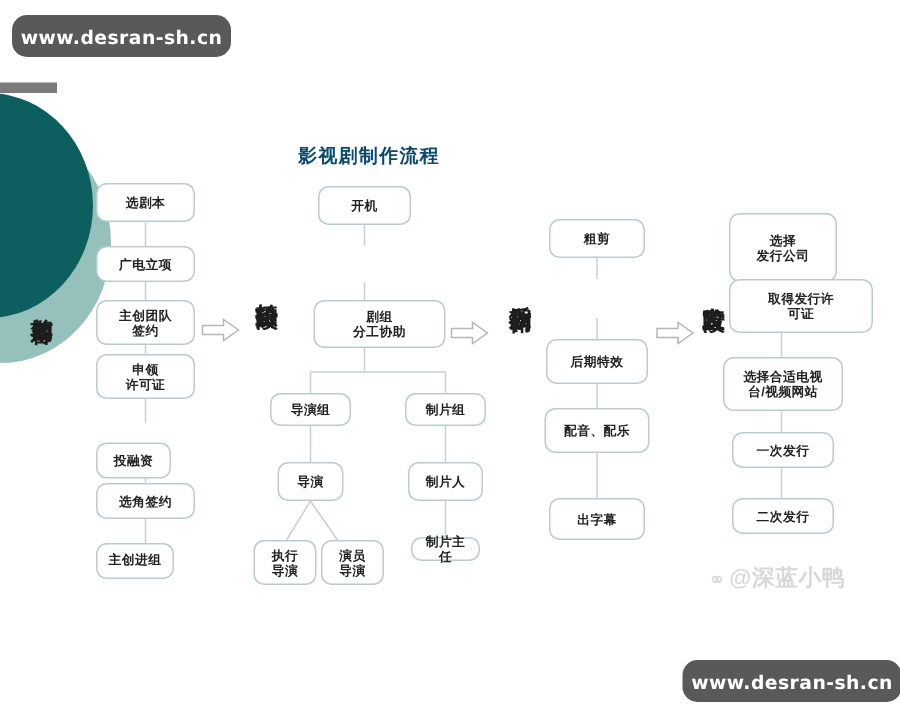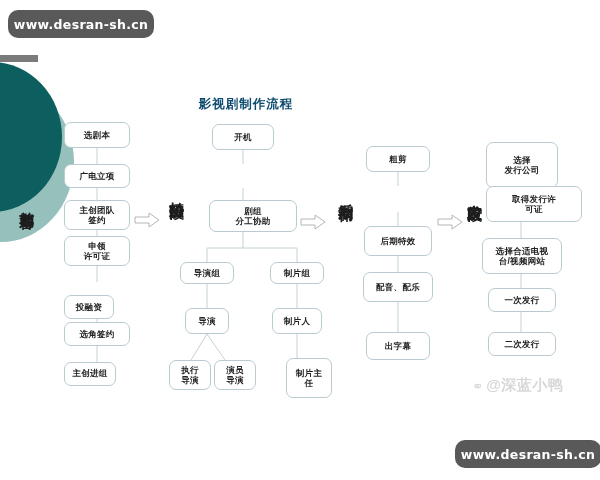--- a/index.html
+++ b/index.html
@@ -249,21 +249,21 @@
   <div class="node" style="left:212px; top:124px; width:62px; height:26px;">开机</div>
   <div class="node two-line" style="left:209px; top:200px; width:88px; height:32px;">剧组<br>分工协助</div>
 
   <div class="node" style="left:180px; top:262px; width:54px; height:22px;">导演组</div>
   <div class="node" style="left:185px; top:308px; width:44px; height:26px;">导演</div>
   <div class="node two-line" style="left:169px; top:360px; width:42px; height:30px;">执行<br>导演</div>
   <div class="node two-line" style="left:214px; top:360px; width:42px; height:30px;">演员<br>导演</div>
 
   <div class="node" style="left:270px; top:262px; width:54px; height:22px;">制片组</div>
   <div class="node" style="left:272px; top:308px; width:50px; height:26px;">制片人</div>
-  <div class="node two-line" style="left:286px; top:358px; width:46px; height:40px;">制片主<br>任</div>
+  <div class="node two-line" style="left:274px; top:358px; width:46px; height:16px;">制片主<br>任</div>
 
   <div class="node" style="left:366px; top:146px; width:64px; height:26px;">粗剪</div>
   <div class="node" style="left:364px; top:226px; width:68px; height:30px;">后期特效</div>
   <div class="node" style="left:363px; top:272px; width:70px; height:30px;">配音、配乐</div>
   <div class="node" style="left:366px; top:332px; width:64px; height:28px;">出字幕</div>
 
   <div class="node two-line" style="left:486px; top:142px; width:72px; height:46px;">选择<br>发行公司</div>
   <div class="node two-line" style="left:486px; top:186px; width:96px; height:36px;">取得发行许<br>可证</div>
   <div class="node" style="left:488px; top:288px; width:68px; height:24px;">一次发行</div>
   <div class="node two-line" style="left:482px; top:238px; width:80px; height:36px;">选择合适电视<br>台/视频网站</div>

